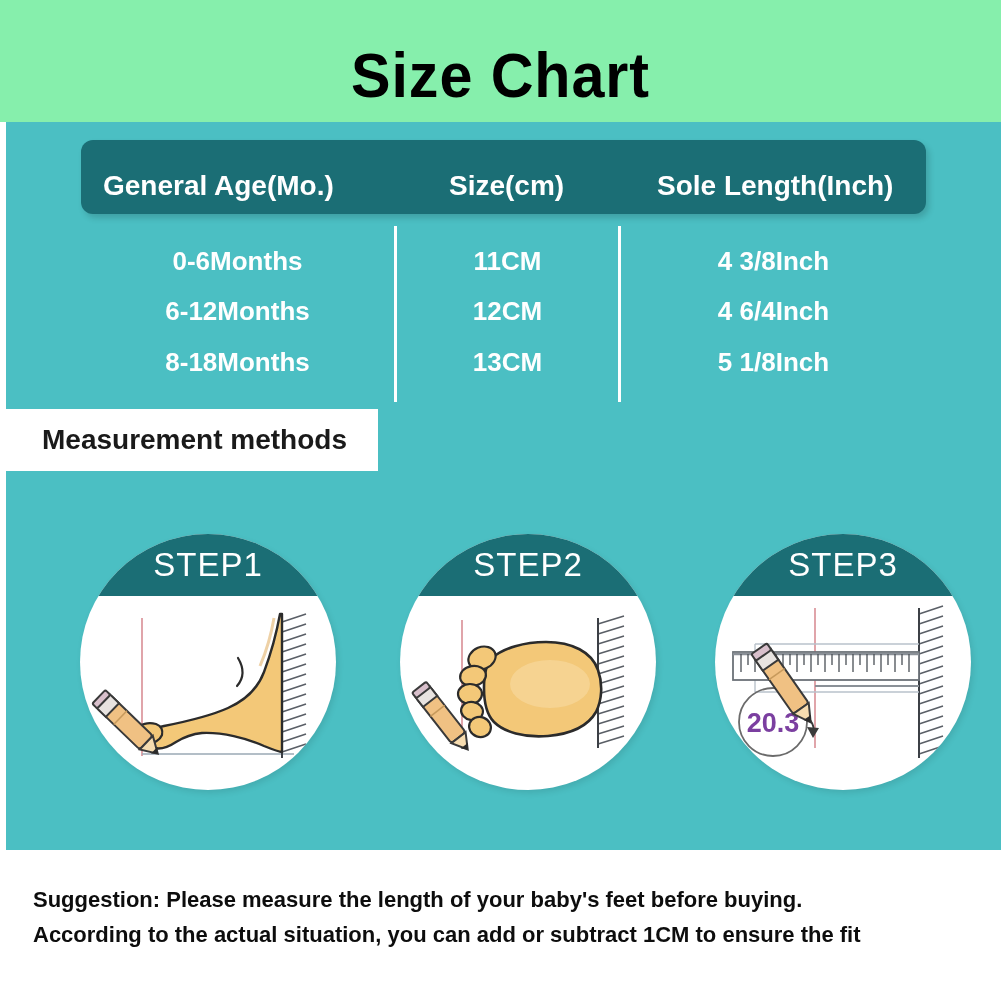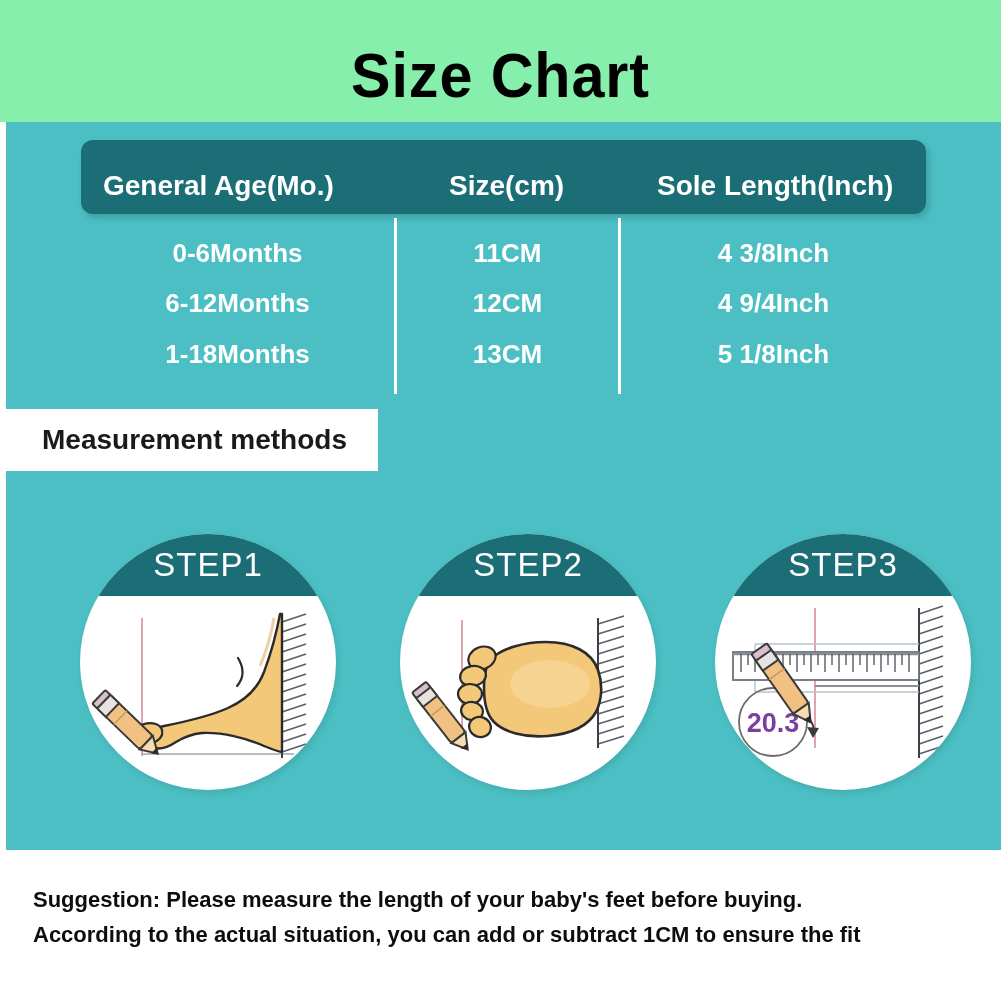--- a/index.html
+++ b/index.html
@@ -64,21 +64,21 @@
     font-family: "Liberation Sans", sans-serif;
     white-space: nowrap;
   }
   #th-0 { left: 22px;  }
   #th-1 { left: 368px; }
   #th-2 { left: 576px; }
 
   
   #table-body {
     position: absolute;
-    left: 75px; top: 96px;
+    left: 75px; top: 104px;
     width: 845px; height: 176px; text-align: center;
   }
   .col-divider {
     position: absolute;
     top: 0; width: 3px; height: 176px;
     background: #ffffff;
   }
   #divider-1 { left: 313px; }
   #divider-2 { left: 537px; }
 
@@ -200,24 +200,24 @@
     <div class="col-divider" id="divider-2"></div>
 
     <div class="data-row" id="row-0">
       <div class="td-cell td-c0">0-6Months</div>
       <div class="td-cell td-c1">11CM</div>
       <div class="td-cell td-c2">4 3/8Inch</div>
     </div>
     <div class="data-row" id="row-1">
       <div class="td-cell td-c0">6-12Months</div>
       <div class="td-cell td-c1">12CM</div>
-      <div class="td-cell td-c2">4 9/4Inch</div>
+      <div class="td-cell td-c2">4 6/4Inch</div>
     </div>
     <div class="data-row" id="row-2">
-      <div class="td-cell td-c0">1-18Months</div>
+      <div class="td-cell td-c0">8-18Months</div>
       <div class="td-cell td-c1">13CM</div>
       <div class="td-cell td-c2">5 1/8Inch</div>
     </div>
   </div>
 
   <div id="measurement-label-box">
     <span id="measurement-label-text">Measurement methods</span>
   </div>
 
   <div class="step-circle" id="step-0">

